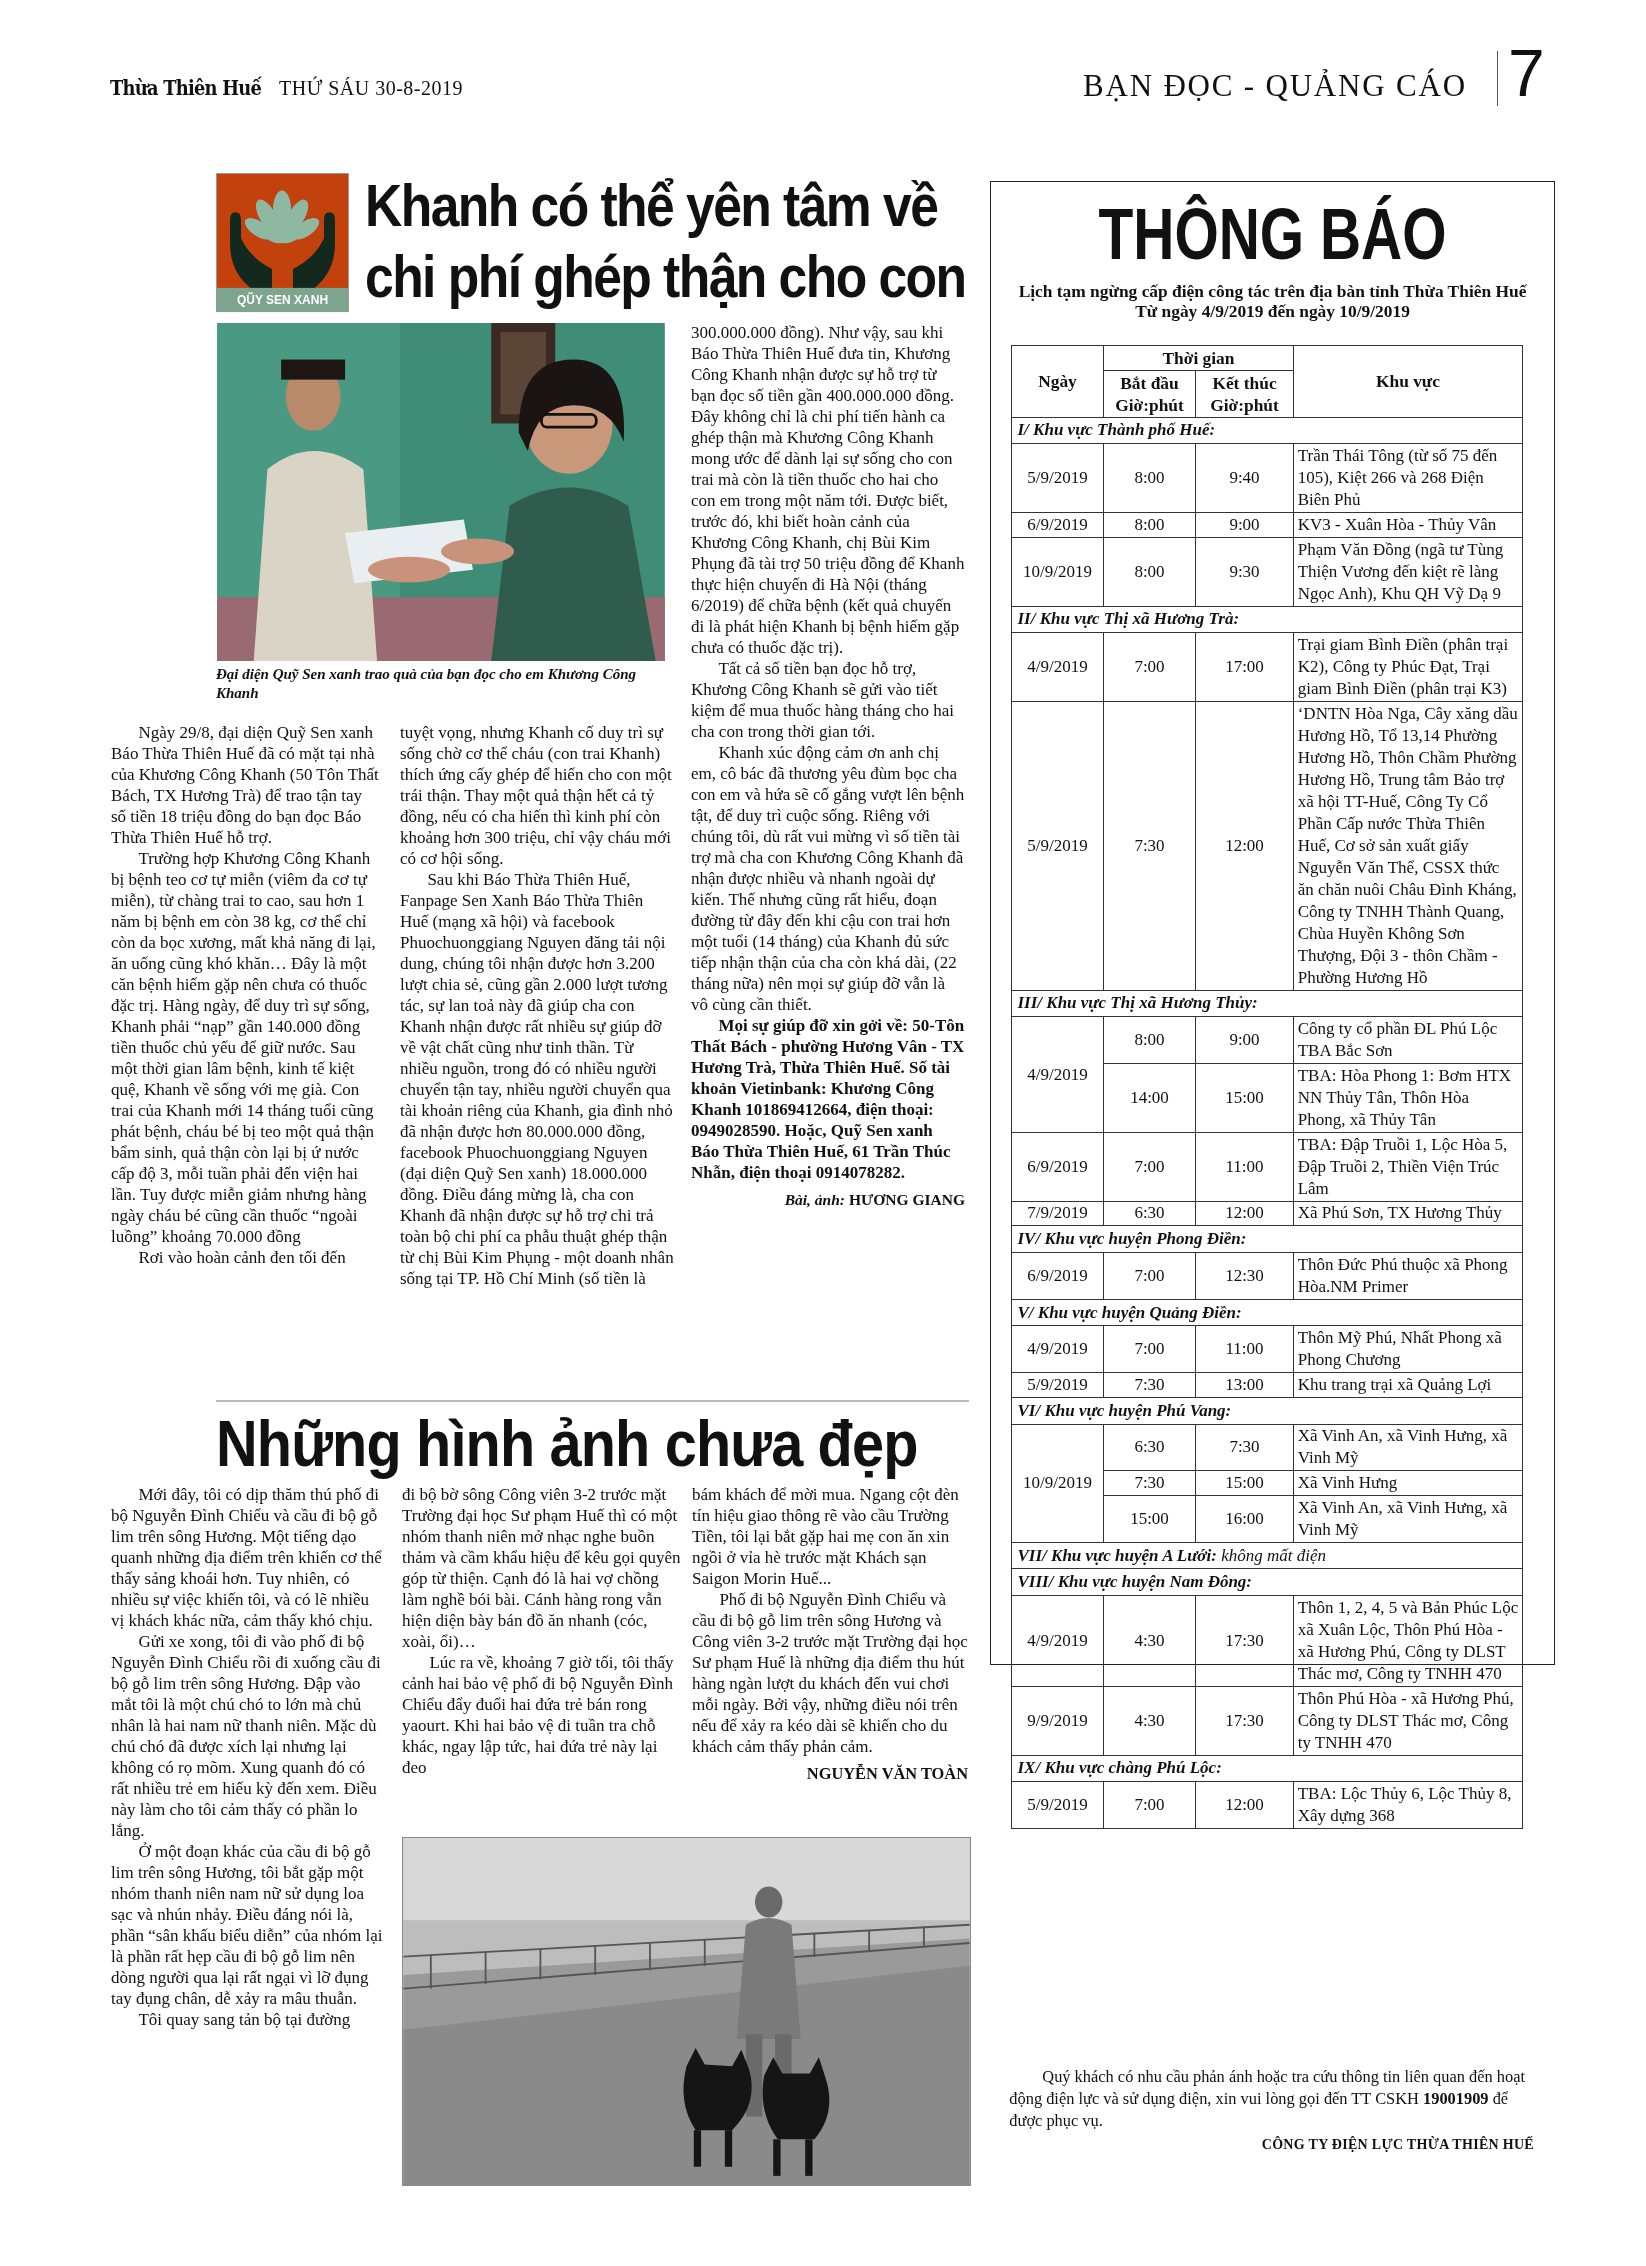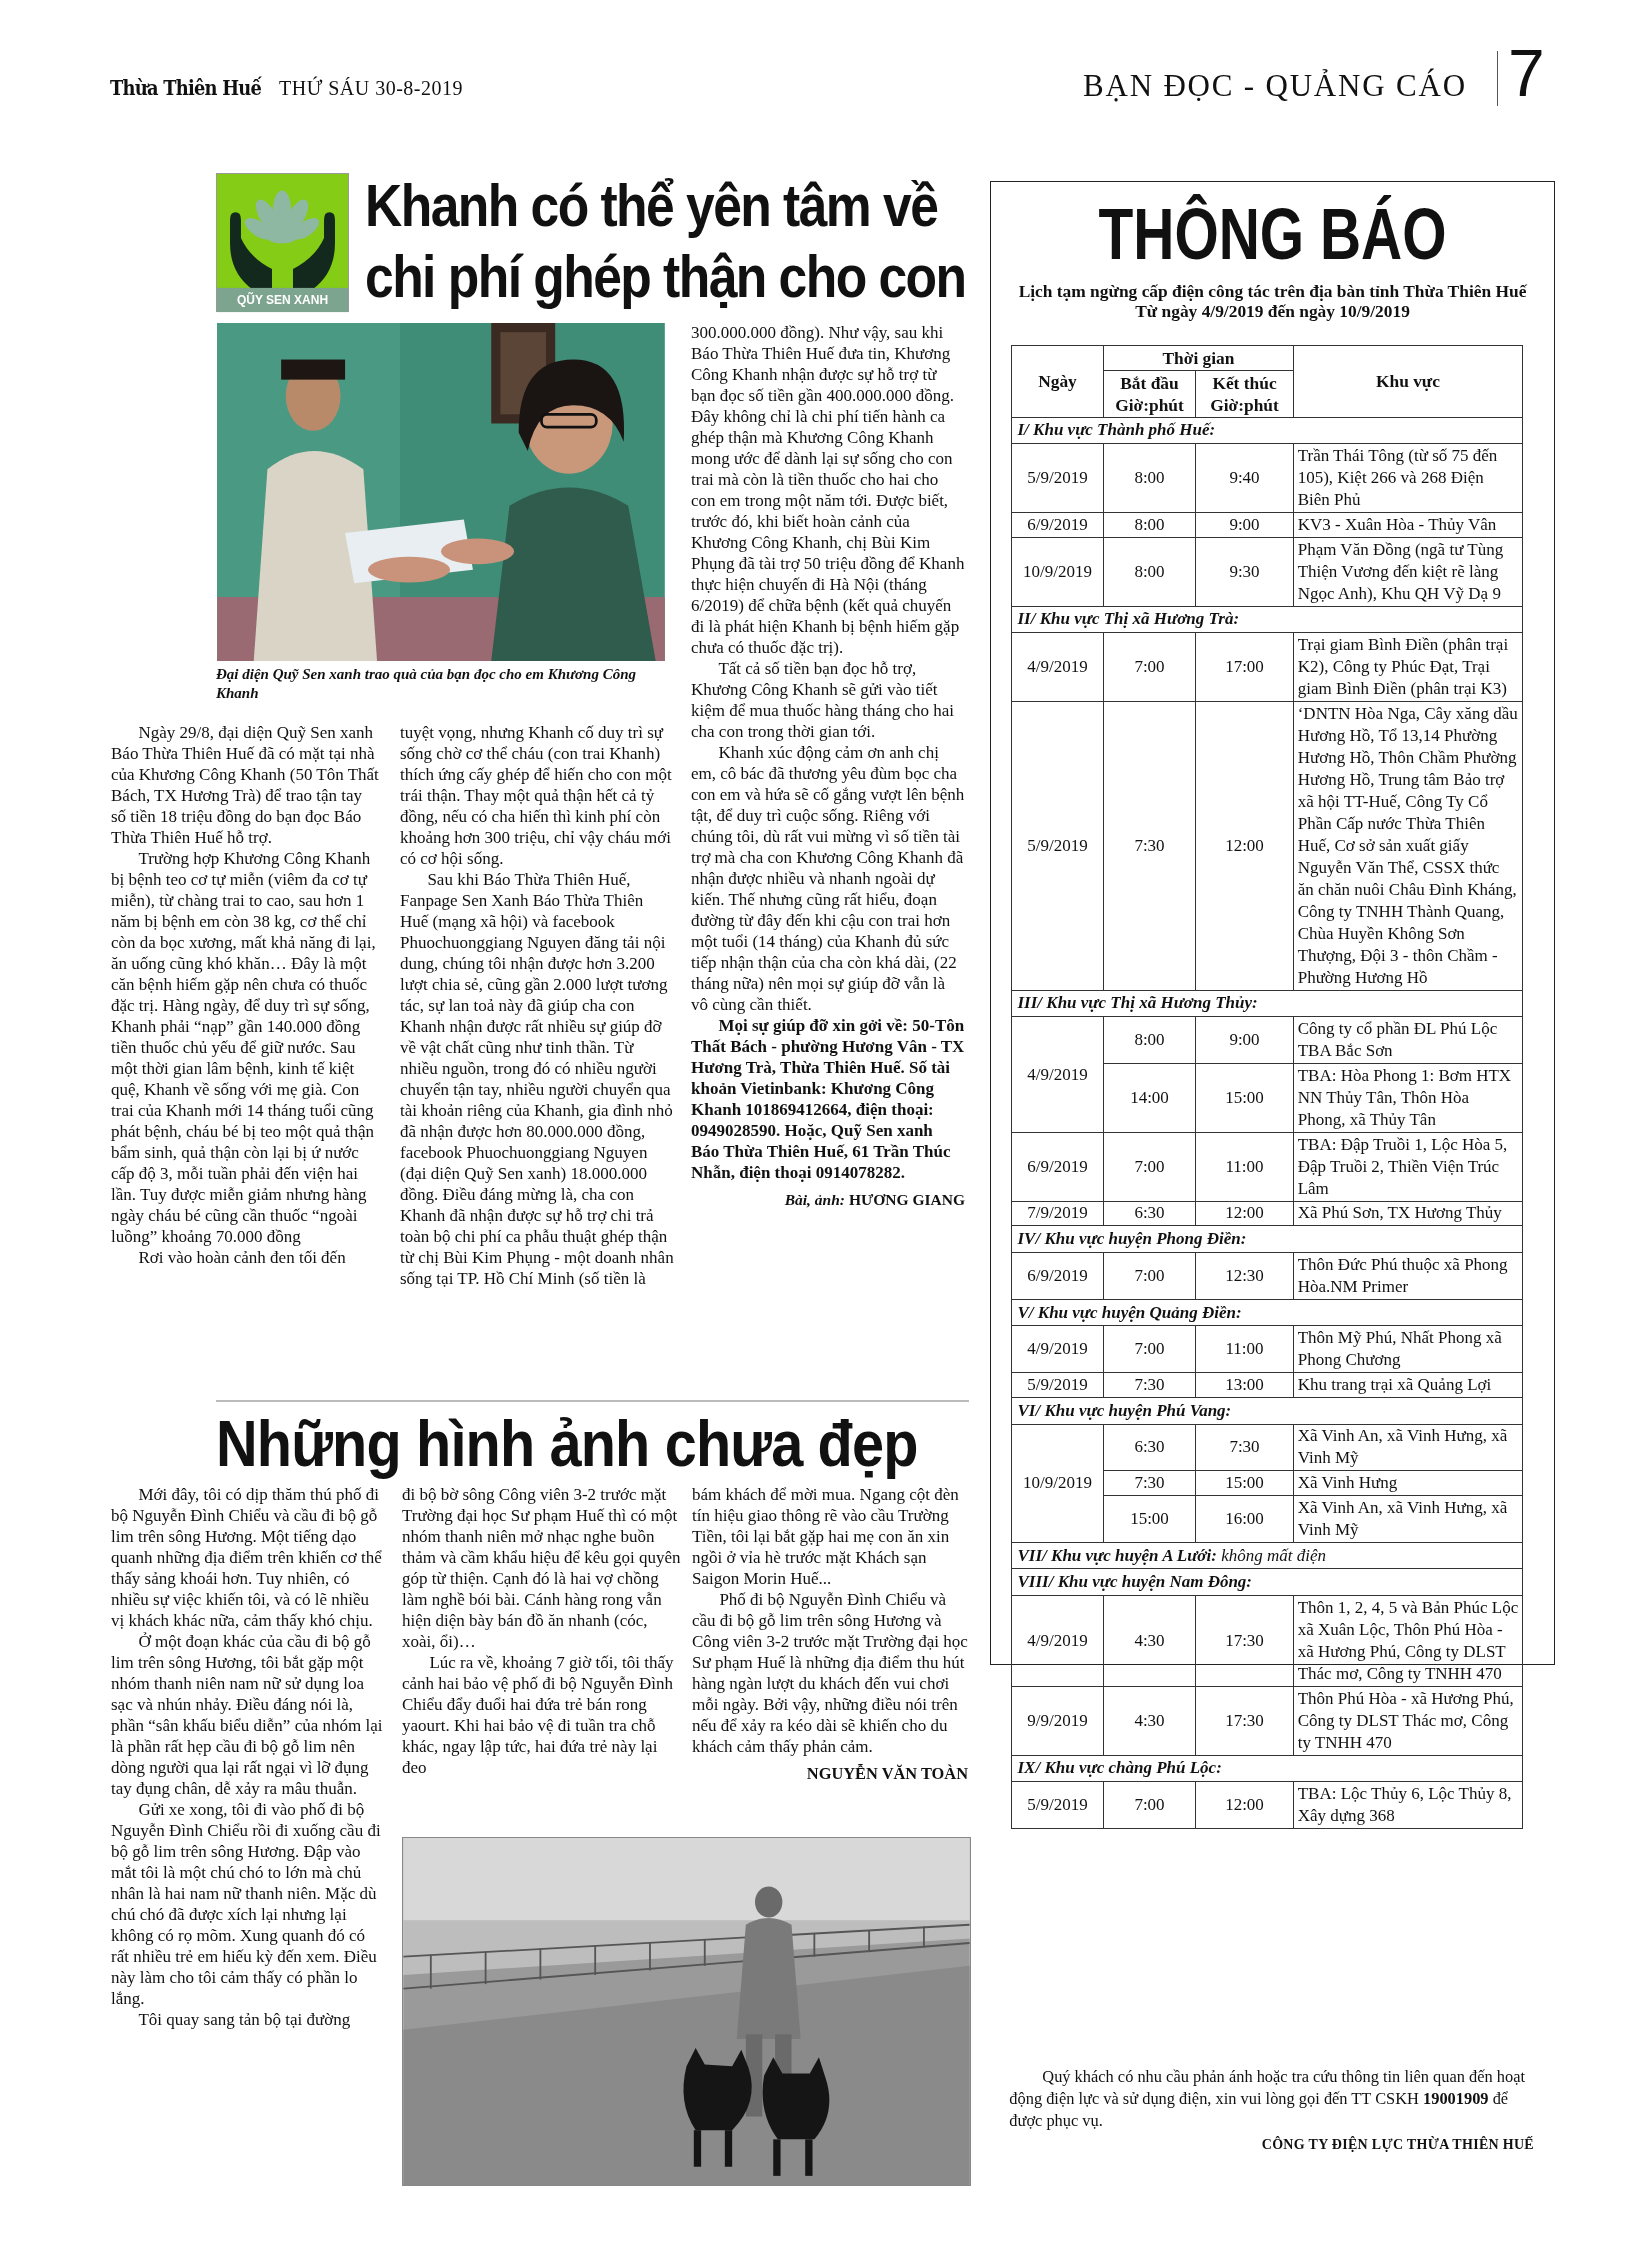--- a/index.html
+++ b/index.html
@@ -6,21 +6,21 @@
   body { width:1647px; height:2267px; position:relative; font-family:"Liberation Serif", "DejaVu Serif", serif; color:#111; overflow:hidden; }
   .abs { position:absolute; }
   
   .hdr-brand { left:110px; top:75px; font-family:"DejaVu Serif", serif; font-weight:bold; font-size:21px; letter-spacing:-0.9px; transform:scaleX(0.85); transform-origin:left; }
   .hdr-date { left:279px; top:77px; font-size:20px; letter-spacing:0.5px; }
   .hdr-section { left:1083px; top:68px; font-size:31px; letter-spacing:1.8px; }
   .hdr-rule { left:1497px; top:51px; width:0.9px; height:55px; background:#555; }
   .hdr-page { left:1508px; top:37px; font-family:"Liberation Sans", sans-serif; font-size:66px; line-height:73px; }
 
   
-  .logo { left:216px; top:173px; width:131px; height:137px; border:0.9px solid #999; background:#84cc16; }
+  .logo { left:216px; top:173px; width:131px; height:137px; border:0.9px solid #999; background:#c2410c; }
   .logo-band { position:absolute; left:0; bottom:0; width:100%; height:22px; background:#7da48f; color:#fff; font-family:"Liberation Sans", sans-serif; font-weight:bold; font-size:12px; text-align:center; line-height:22px; transform:scaleY(1.1); }
   .title1 { left:365px; top:170px; width:603px; font-family:"Liberation Sans", sans-serif; font-weight:bold; font-size:60px; line-height:71px; letter-spacing:-1.8px; transform:scaleX(0.86); transform-origin:left; white-space:nowrap; }
   .photo1 { left:217px; top:323px; width:448px; height:338px; overflow:hidden; }
   .caption1 { left:216px; top:665px; width:429px; font-style:italic; font-weight:bold; font-size:15px; line-height:19px; }
   .col { font-size:17px; line-height:21px; text-align:left; }
   .col p { margin:0; text-indent:27.4px; }
   .col p.noind { text-indent:0; }
   .col p.b { font-weight:bold; }
   .byline { text-align:right; font-size:15.5px; margin-top:5.5px; }
   .byline i { font-weight:bold; }
@@ -115,22 +115,22 @@
     <i>Bài, ảnh:</i>
     <b>HƯƠNG GIANG</b>
   </div>
 </div>
 
 <div class="abs divider"></div>
 
 <div class="abs title2">Những hình ảnh chưa đẹp</div>
 <div class="abs col" style="left:111px; top:1484px; width:274px;">
   <p>Mới đây, tôi có dịp thăm thú phố đi bộ Nguyễn Đình Chiểu và cầu đi bộ gỗ lim trên sông Hương. Một tiếng dạo quanh những địa điểm trên khiến cơ thể thấy sảng khoái hơn. Tuy nhiên, có nhiều sự việc khiến tôi, và có lẽ nhiều vị khách khác nữa, cảm thấy khó chịu.</p>
+  <p>Gửi xe xong, tôi đi vào phố đi bộ Nguyễn Đình Chiểu rồi đi xuống cầu đi bộ gỗ lim trên sông Hương. Đập vào mắt tôi là một chú chó to lớn mà chủ nhân là hai nam nữ thanh niên. Mặc dù chú chó đã được xích lại nhưng lại không có rọ mõm. Xung quanh đó có rất nhiều trẻ em hiếu kỳ đến xem. Điều này làm cho tôi cảm thấy có phần lo lắng.</p>
   <p>Ở một đoạn khác của cầu đi bộ gỗ lim trên sông Hương, tôi bắt gặp một nhóm thanh niên nam nữ sử dụng loa sạc và nhún nhảy. Điều đáng nói là, phần “sân khấu biểu diễn” của nhóm lại là phần rất hẹp cầu đi bộ gỗ lim nên dòng người qua lại rất ngại vì lỡ đụng tay đụng chân, dễ xảy ra mâu thuẫn.</p>
-  <p>Gửi xe xong, tôi đi vào phố đi bộ Nguyễn Đình Chiểu rồi đi xuống cầu đi bộ gỗ lim trên sông Hương. Đập vào mắt tôi là một chú chó to lớn mà chủ nhân là hai nam nữ thanh niên. Mặc dù chú chó đã được xích lại nhưng lại không có rọ mõm. Xung quanh đó có rất nhiều trẻ em hiếu kỳ đến xem. Điều này làm cho tôi cảm thấy có phần lo lắng.</p>
   <p>Tôi quay sang tản bộ tại đường</p>
 </div>
 <div class="abs col" style="left:402px; top:1484px; width:279px;">
   <p class="noind">đi bộ bờ sông Công viên 3-2 trước mặt Trường đại học Sư phạm Huế thì có một nhóm thanh niên mở nhạc nghe buồn thảm và cầm khẩu hiệu để kêu gọi quyên góp từ thiện. Cạnh đó là hai vợ chồng làm nghề bói bài. Cánh hàng rong vẫn hiện diện bày bán đồ ăn nhanh (cóc, xoài, ổi)…</p>
   <p>Lúc ra về, khoảng 7 giờ tối, tôi thấy cảnh hai bảo vệ phố đi bộ Nguyễn Đình Chiểu đẩy đuổi hai đứa trẻ bán rong yaourt. Khi hai bảo vệ đi tuần tra chỗ khác, ngay lập tức, hai đứa trẻ này lại đeo</p>
 </div>
 <div class="abs col" style="left:692px; top:1484px; width:276px;">
   <p class="noind">bám khách để mời mua. Ngang cột đèn tín hiệu giao thông rẽ vào cầu Trường Tiền, tôi lại bắt gặp hai mẹ con ăn xin ngồi ở vỉa hè trước mặt Khách sạn Saigon Morin Huế...</p>
   <p>Phố đi bộ Nguyễn Đình Chiểu và cầu đi bộ gỗ lim trên sông Hương và Công viên 3-2 trước mặt Trường đại học Sư phạm Huế là những địa điểm thu hút hàng ngàn lượt du khách đến vui chơi mỗi ngày. Bởi vậy, những điều nói trên nếu để xảy ra kéo dài sẽ khiến cho du khách cảm thấy phản cảm.</p>
   <div class="byline" style="font-weight:bold; font-size:16.4px;">NGUYỄN VĂN TOÀN</div>

